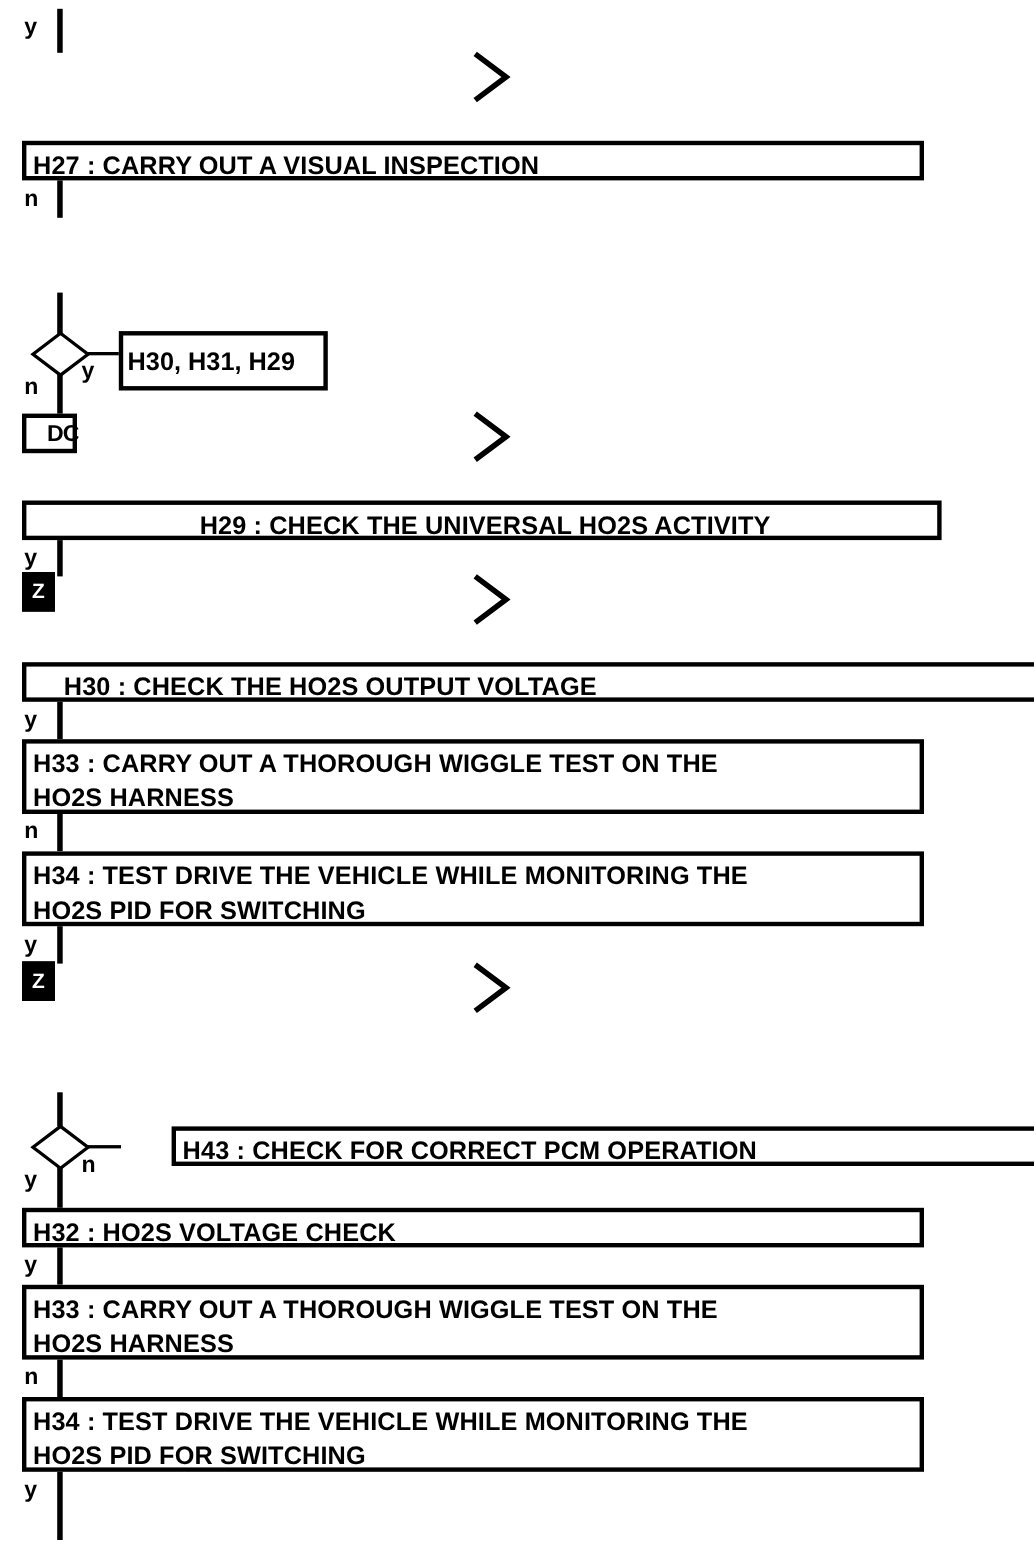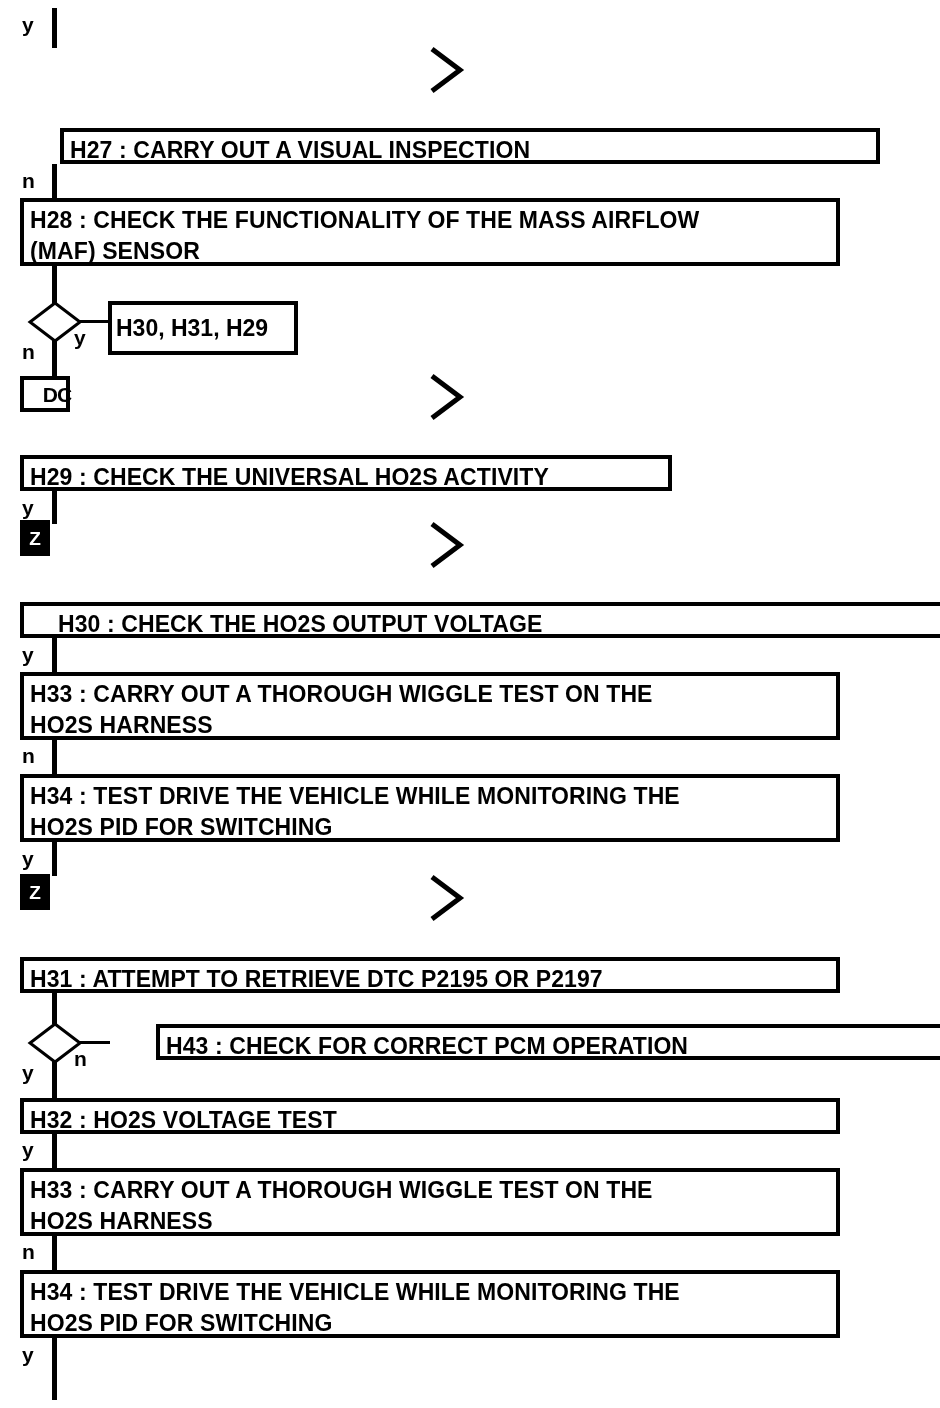--- a/index.html
+++ b/index.html
@@ -95,48 +95,46 @@
 
 <div id="canvas">
 
   <div class="abs vline" style="left:52px; top:8px; height:40px;"></div>
   <div class="abs blabel" style="left:22px; top:14px;">y</div>
 
   <svg class="abs chev" style="left:428px; top:45px;" width="40" height="50" viewBox="0 0 40 50">
     <polyline points="4,4 32,25 4,46" fill="none" stroke="#000" stroke-width="5"></polyline>
   </svg>
 
-  <div class="abs step" style="left:20px; top:128px; width:820px; height:36px;margin-left:40px;">H27 : CARRY OUT A VISUAL INSPECTION</div>
+  <div class="abs step" style="left:20px; top:128px; width:820px; height:36px;">H27 : CARRY OUT A VISUAL INSPECTION</div>
 
   <div class="abs vline" style="left:52px; top:164px; height:34px;"></div>
   <div class="abs blabel" style="left:22px; top:170px;">n</div>
 
-  <div class="abs step" style="left:20px; top:198px; width:820px; height:68px;">H28 : CHECK THE FUNCTIONALITY OF THE MASS AIRFLOW
-(MAF) SENSOR</div>
 
   <div class="abs vline" style="left:52px; top:266px; height:38px;"></div>
 
   <svg class="abs diamond" style="left:27px; top:300px;" width="56" height="44" viewBox="0 0 56 44">
     <polygon points="28,3 53,22 28,41 3,22" fill="#fff" stroke="#000" stroke-width="3"></polygon>
   </svg>
 
   <div class="abs hline" style="left:80px; top:320px; width:30px;"></div>
   <div class="abs blabel" style="left:74px; top:327px;">y</div>
   <div class="abs refbox" style="left:108px; top:301px; width:190px; height:54px;">H30, H31, H29</div>
 
   <div class="abs vline" style="left:52px; top:340px; height:38px;"></div>
   <div class="abs blabel" style="left:22px; top:341px;">n</div>
 
   <div class="abs tinybox-light" style="left:20px; top:376px; width:50px; height:36px;padding-left:24px;">DC</div>
 
   <svg class="abs chev" style="left:428px; top:372px;" width="40" height="50" viewBox="0 0 40 50">
     <polyline points="4,4 32,25 4,46" fill="none" stroke="#000" stroke-width="5"></polyline>
   </svg>
 
-  <div class="abs step" style="left:20px; top:455px; width:652px; height:36px;">H29 : CHECK THE UNIVERSAL HO2S ACTIVITY</div>
+  <div class="abs step" style="left:20px; top:455px; width:836px; height:36px;text-align:center;">H29 : CHECK THE UNIVERSAL HO2S ACTIVITY</div>
 
   <div class="abs vline" style="left:52px; top:491px; height:33px;"></div>
   <div class="abs blabel" style="left:22px; top:497px;">y</div>
 
   <div class="abs tinybox-dark" style="left:20px; top:520px; width:30px; height:36px;">Z</div>
 
   <svg class="abs chev" style="left:428px; top:520px;" width="40" height="50" viewBox="0 0 40 50">
     <polyline points="4,4 32,25 4,46" fill="none" stroke="#000" stroke-width="5"></polyline>
   </svg>
 
@@ -156,37 +154,36 @@
 
   <div class="abs vline" style="left:52px; top:842px; height:34px;"></div>
   <div class="abs blabel" style="left:22px; top:848px;">y</div>
 
   <div class="abs tinybox-dark" style="left:20px; top:874px; width:30px; height:36px;">Z</div>
 
   <svg class="abs chev" style="left:428px; top:873px;" width="40" height="50" viewBox="0 0 40 50">
     <polyline points="4,4 32,25 4,46" fill="none" stroke="#000" stroke-width="5"></polyline>
   </svg>
 
-  <div class="abs step" style="left:20px; top:957px; width:820px; height:36px;">H31 : ATTEMPT TO RETRIEVE DTC P2195 OR P2197</div>
 
   <div class="abs vline" style="left:52px; top:993px; height:31px;"></div>
 
   <svg class="abs diamond" style="left:27px; top:1021px;" width="56" height="44" viewBox="0 0 56 44">
     <polygon points="28,3 53,22 28,41 3,22" fill="#fff" stroke="#000" stroke-width="3"></polygon>
   </svg>
 
   <div class="abs hline" style="left:80px; top:1041px; width:30px;"></div>
   <div class="abs blabel" style="left:74px; top:1048px;">n</div>
 
   <div class="abs step" style="left:108px; top:1024px; width:810px; height:36px;margin-left:48px;">H43 : CHECK FOR CORRECT PCM OPERATION</div>
 
   <div class="abs vline" style="left:52px; top:1061px; height:38px;"></div>
   <div class="abs blabel" style="left:22px; top:1062px;">y</div>
 
-  <div class="abs step" style="left:20px; top:1098px; width:820px; height:36px;">H32 : HO2S VOLTAGE TEST</div>
+  <div class="abs step" style="left:20px; top:1098px; width:820px; height:36px;">H32 : HO2S VOLTAGE CHECK</div>
 
   <div class="abs vline" style="left:52px; top:1134px; height:34px;"></div>
   <div class="abs blabel" style="left:22px; top:1139px;">y</div>
 
   <div class="abs step" style="left:20px; top:1168px; width:820px; height:68px;">H33 : CARRY OUT A THOROUGH WIGGLE TEST ON THE
 HO2S HARNESS</div>
 
   <div class="abs vline" style="left:52px; top:1236px; height:34px;"></div>
   <div class="abs blabel" style="left:22px; top:1241px;">n</div>
 

